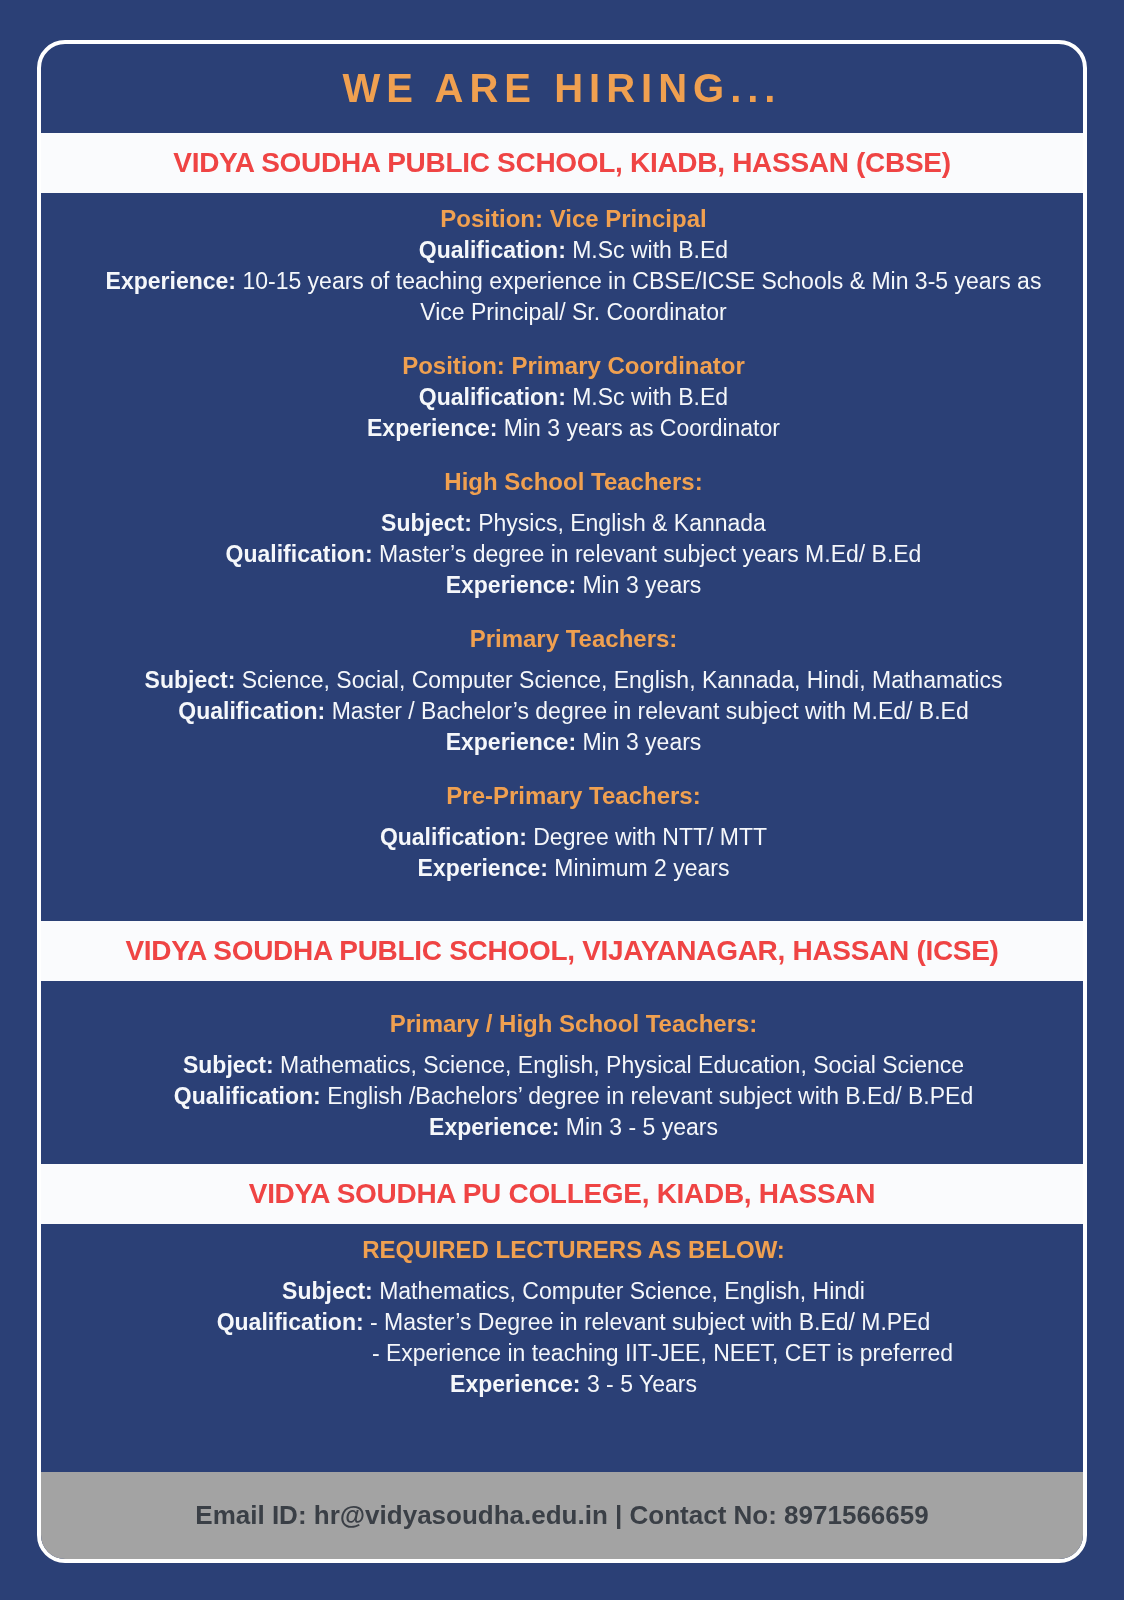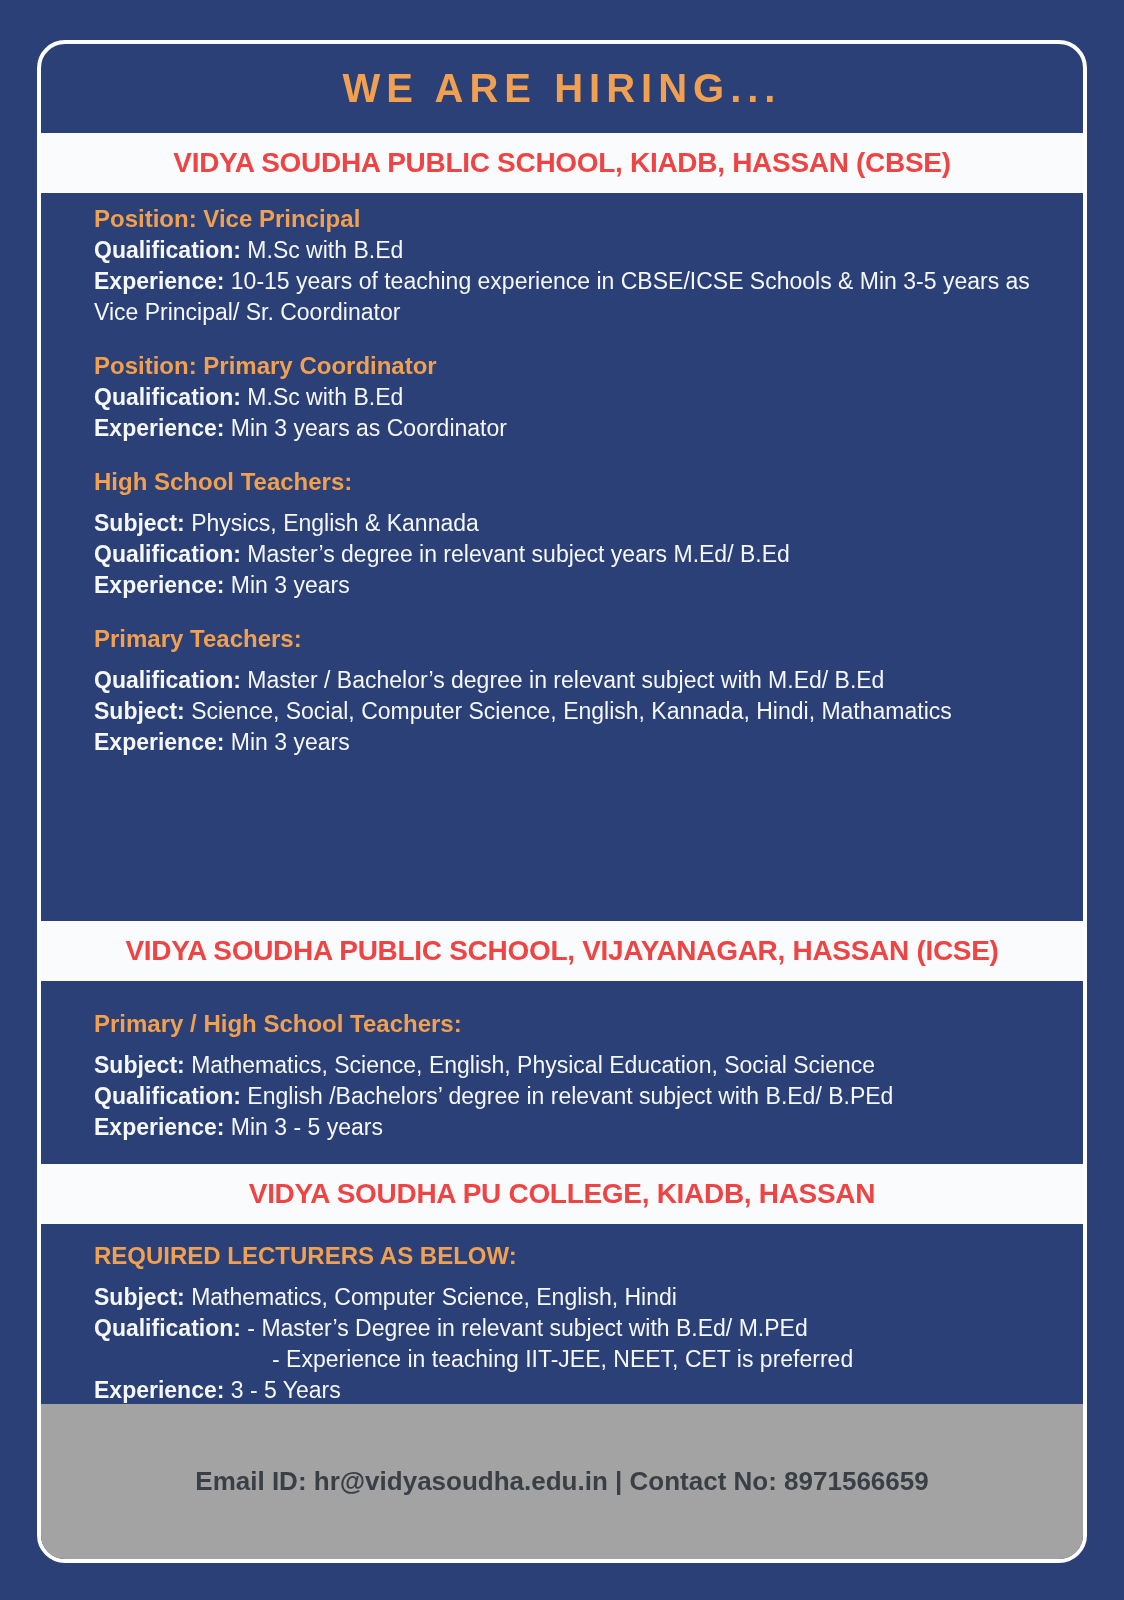--- a/index.html
+++ b/index.html
@@ -15,20 +15,21 @@
   .frame {
     position: absolute;
     left: 37px; top: 40px;
     width: 1050px; height: 1523px;
     border: 4px solid #ffffff;
     border-radius: 28px;
     background: #2b4076;
     overflow: hidden;
     display: flex;
     flex-direction: column;
+    text-align: center;
   }
   .hero {
     height: 89px;
     display: flex;
     align-items: center;
     justify-content: center;
   }
   .hero-title {
     color: #f0a050;
     font-size: 40px;
@@ -52,21 +53,21 @@
   }
   .sec {
     padding: 10px 30px 0 53px;
     color: #f5f7fa;
     font-size: 23px;
     line-height: 31px;
     flex: none;
   }
   .sec-cbse { height: 728px; }
   .sec-icse { height: 183px; padding-top: 27px; }
-  .sec-pu   { height: 180px; padding-top: 16px; }
+  .sec-pu   { height: 248px; padding-top: 10px; }
   .job { margin-bottom: 22px; }
   .job:last-child { margin-bottom: 0; }
   .job-heading {
     color: #f0a050;
     font-size: 24px;
     line-height: 32px;
     font-weight: bold;
   }
   .job-heading.gap-after { margin-bottom: 10px; }
   .row { max-width: 985px; }
@@ -137,33 +138,44 @@
         </div>
         <div class="row">
           <span class="lbl">Experience:</span>
           <span class="val">Min 3 years</span>
         </div>
       </div>
 
       <div class="job">
         <div class="job-heading gap-after">Primary Teachers:</div>
         <div class="row">
+          <span class="lbl">Subject:</span>
+          <span class="val">Science, Social, Computer Science, English, Kannada, Hindi, Mathamatics</span>
+        </div>
+        <div class="row">
           <span class="lbl">Qualification:</span>
           <span class="val">Master / Bachelor’s degree in relevant subject with M.Ed/ B.Ed</span>
         </div>
         <div class="row">
-          <span class="lbl">Subject:</span>
-          <span class="val">Science, Social, Computer Science, English, Kannada, Hindi, Mathamatics</span>
-        </div>
-        <div class="row">
           <span class="lbl">Experience:</span>
           <span class="val">Min 3 years</span>
         </div>
       </div>
 
+      <div class="job">
+        <div class="job-heading gap-after">Pre-Primary Teachers:</div>
+        <div class="row">
+          <span class="lbl">Qualification:</span>
+          <span class="val">Degree with NTT/ MTT</span>
+        </div>
+        <div class="row">
+          <span class="lbl">Experience:</span>
+          <span class="val">Minimum 2 years</span>
+        </div>
+      </div>
 
     </div>
 
     <div class="band">
       <div class="band-title">VIDYA SOUDHA PUBLIC SCHOOL, VIJAYANAGAR, HASSAN (ICSE)</div>
     </div>
 
     <div class="sec sec-icse">
       <div class="job">
         <div class="job-heading gap-after">Primary / High School Teachers:</div>

